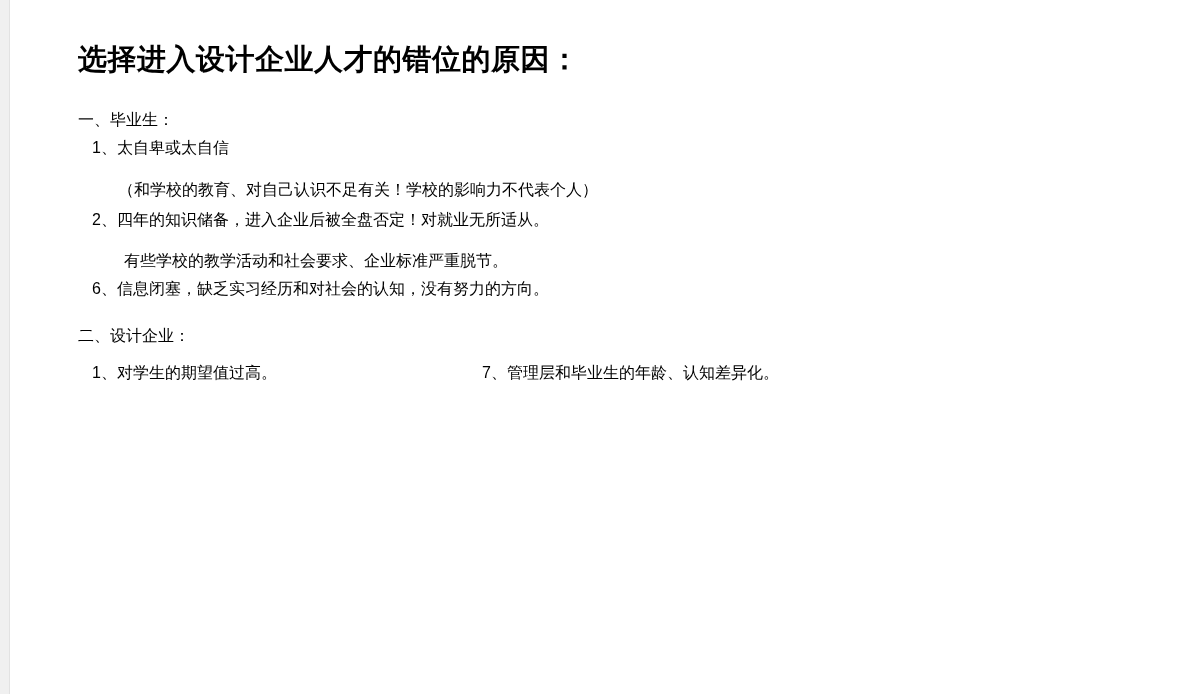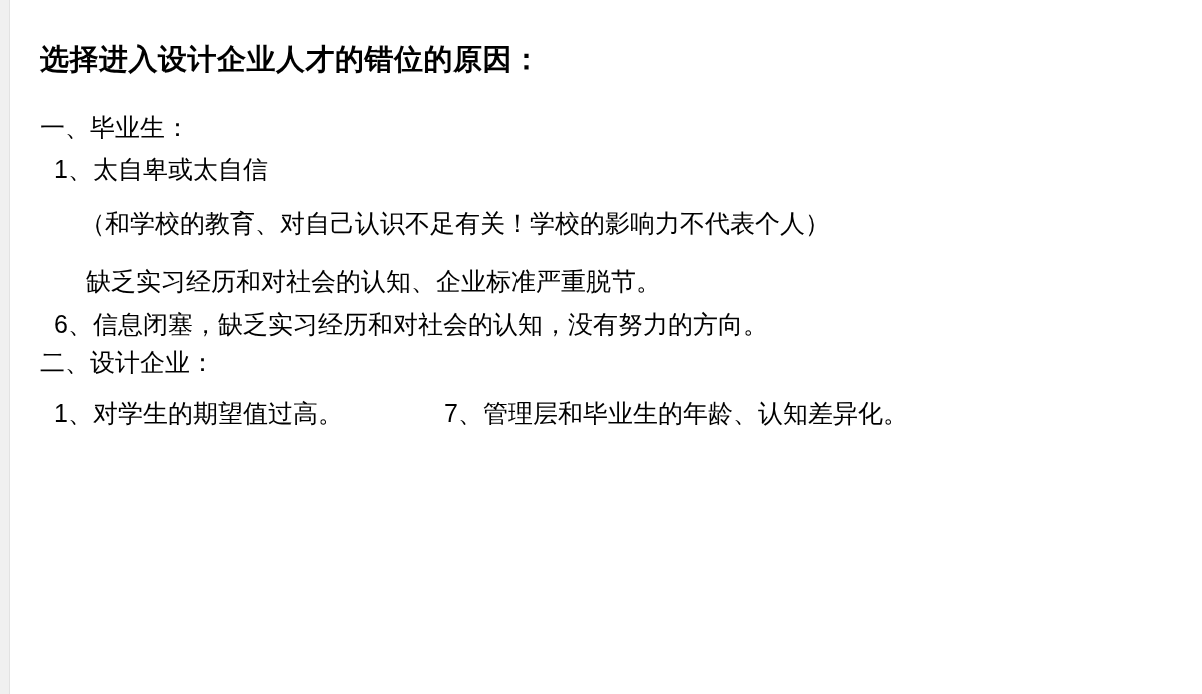--- a/index.html
+++ b/index.html
@@ -30,51 +30,52 @@
     background: #f0f0f0;
     border-right: 1px solid #e2e2e2;
   }
   .content {
     position: absolute;
     left: 0;
     top: 0;
     width: 1202px;
     height: 694px;
     box-sizing: border-box;
-    padding: 30px 40px 0 40px;
+    padding: 30px 40px 0 78px;
   }
   .title {
     font-size: 29px;
     font-weight: bold;
     letter-spacing: 0.5px;
     margin: 8px 0 0 0;
     line-height: 1.5;
   }
   .line {
-    font-size: 25px;
+    font-size: 16px;
     line-height: 1.55;
     white-space: pre;
   }
   .l-head {
     margin-top: 26px;
   }
   .l-item {
     margin-top: 4px;
     padding-left: 14px;
   }
   .l-sub {
     margin-top: 18px;
     padding-left: 40px;
     font-family: Liberation Mono, monospace;
   }
   .l-sub2 {
     margin-top: 16px;
     padding-left: 46px;
   }
   .l-head2 {
+    margin-top: 22px;
   }
   .two-col {
     margin-top: 12px;
     padding-left: 14px;
     display: flex;
     align-items: baseline;
   }
   .two-col .col-a {
     width: 390px;
     flex: 0 0 390px;
@@ -93,22 +94,23 @@
   <div class="content">
 
     <div class="title">选择进入设计企业人才的错位的原因：</div>
 
     <div class="line l-head">一、毕业生：</div>
 
     <div class="line l-item">1、太自卑或太自信</div>
 
     <div class="line l-sub">（和学校的教育、对自己认识不足有关！学校的影响力不代表个人）</div>
 
+    <div class="line l-item">2、四年的知识储备，进入企业后被全盘否定！对就业无所适从。</div>
 
-    <div class="line l-sub2">缺乏实习经历和对社会的认知、企业标准严重脱节。</div>
+    <div class="line l-sub2">有些学校的教学活动和社会要求、企业标准严重脱节。</div>
 
     <div class="line l-item">6、信息闭塞，缺乏实习经历和对社会的认知，没有努力的方向。</div>
 
     <div class="line l-head2">二、设计企业：</div>
 
     <div class="line two-col">
       <span class="col-a">1、对学生的期望值过高。</span>
       <span class="col-b">7、管理层和毕业生的年龄、认知差异化。</span>
     </div>
 

